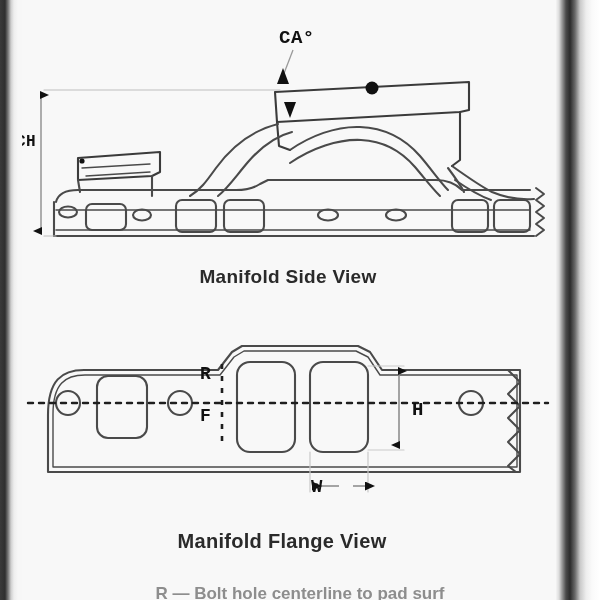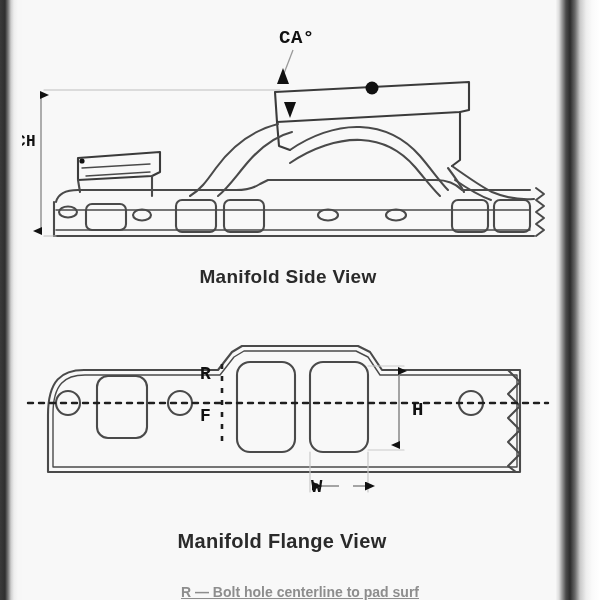--- a/index.html
+++ b/index.html
@@ -62,27 +62,26 @@
     letter-spacing: 0.3px;
   }
   #caption-side { top: 266px; left: -12px; font-size: 19px; }
   #caption-flange { top: 530px; left: -18px; font-size: 20px; }
   #footnote {
     position: absolute;
     top: 584px;
     left: 0;
     width: 600px;
     text-align: center;
-    font-size: 14px;
+    font-size: 17px;
     font-weight: bold;
     color: #8d8d8d;
     white-space: nowrap;
     overflow: hidden;
     height: 16px;
-    text-decoration: underline;
   }
   .dimlabel {
     position: absolute;
     font-weight: bold;
     color: #111;
     letter-spacing: 0.5px;
     font-family: Liberation Mono, monospace;
   }
   #label-ch { left: 16px; top: 133px; font-size: 16px; }
   #label-ca { left: 279px; top: 27px; font-size: 19px; }

